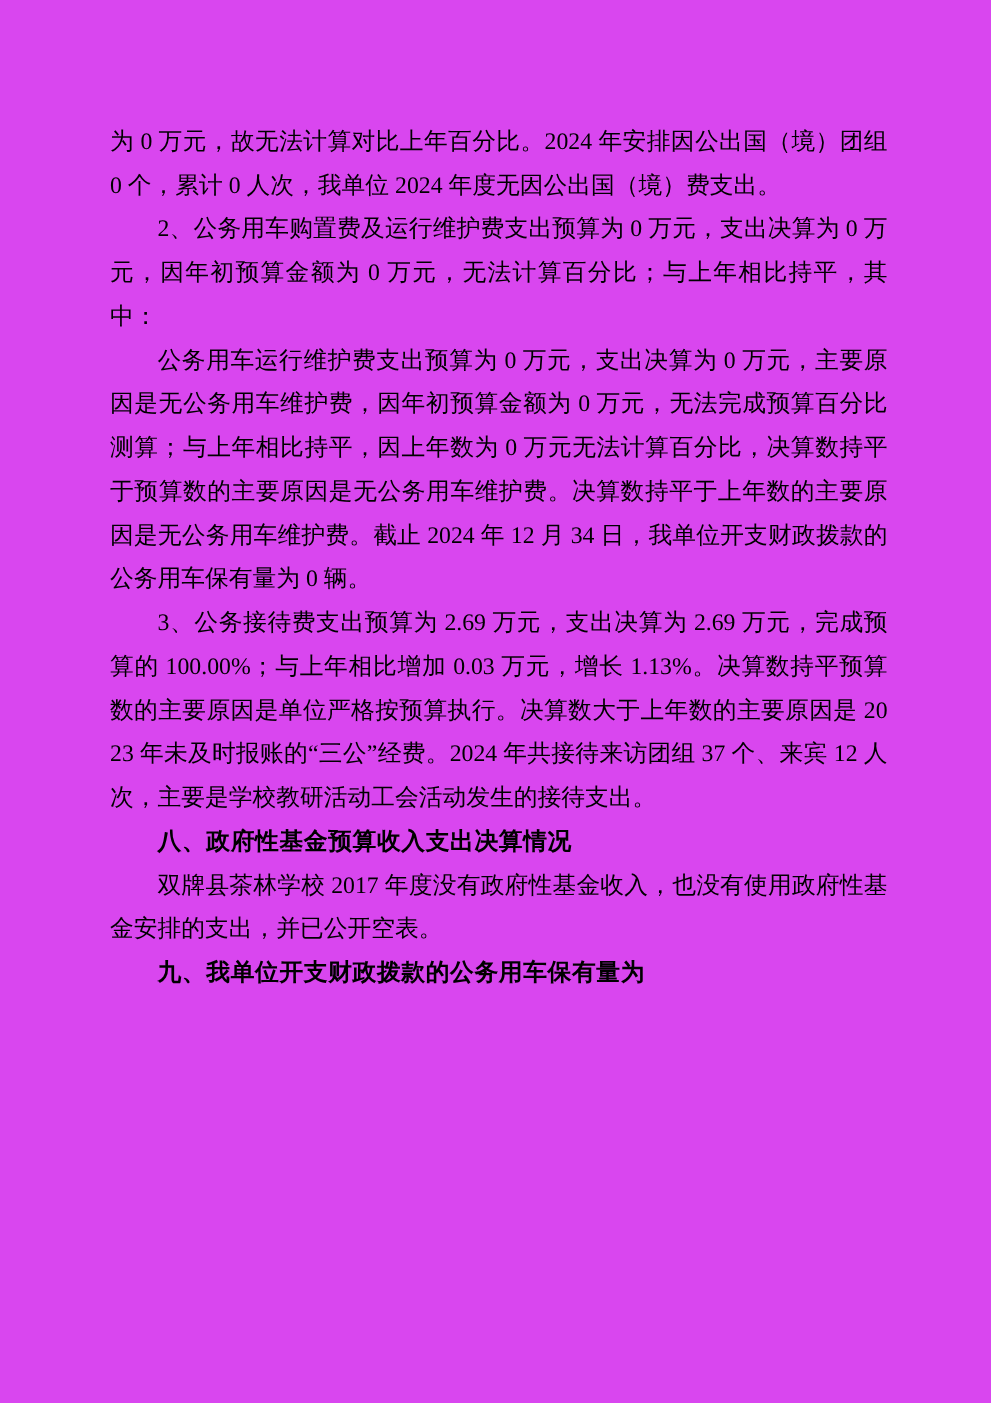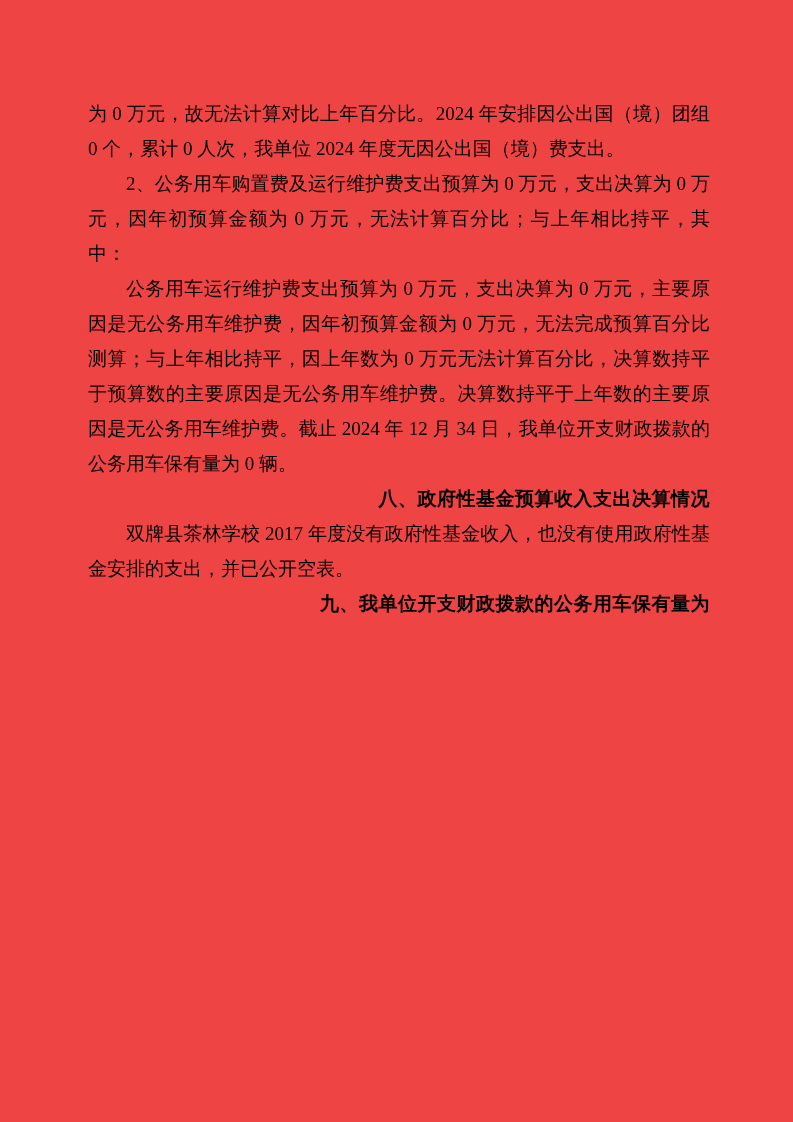--- a/index.html
+++ b/index.html
@@ -4,21 +4,21 @@
 <style>
   html, body {
     margin: 0;
     padding: 0;
     background: #ffffff;
   }
   .page {
     position: relative;
     width: 793px;
     height: 1122px;
-    background: #ef4444;
+    background: #d946ef;
     overflow: hidden;
   }
   .content {
     position: absolute;
     left: 88px;
     top: 96px;
     width: 622px;
   }
   .content p {
     margin: 0;
@@ -34,29 +34,30 @@
   .content p.continuation {
     text-indent: 0;
   }
   .content p.body {
     text-indent: 2em;
   }
   .content p.heading {
     text-indent: 2em;
     font-weight: bold;
     font-family: "Liberation Sans", "DejaVu Sans", sans-serif;
-    text-align: right;
+    text-align: left;
     letter-spacing: 0.5px;
   }
 </style>
 </head>
 <body>
 
 <div class="page">
   <div class="content" id="document-content">
       <p class="continuation">为 0 万元，故无法计算对比上年百分比。2024 年安排因公出国（境）团组 0 个，累计 0 人次，我单位 2024 年度无因公出国（境）费支出。</p>
       <p class="body">2、公务用车购置费及运行维护费支出预算为 0 万元，支出决算为 0 万元，因年初预算金额为 0 万元，无法计算百分比；与上年相比持平，其中：</p>
       <p class="body">公务用车运行维护费支出预算为 0 万元，支出决算为 0 万元，主要原因是无公务用车维护费，因年初预算金额为 0 万元，无法完成预算百分比测算；与上年相比持平，因上年数为 0 万元无法计算百分比，决算数持平于预算数的主要原因是无公务用车维护费。决算数持平于上年数的主要原因是无公务用车维护费。截止 2024 年 12 月 34 日，我单位开支财政拨款的公务用车保有量为 0 辆。</p>
+      <p class="body">3、公务接待费支出预算为 2.69 万元，支出决算为 2.69 万元，完成预算的 100.00%；与上年相比增加 0.03 万元，增长 1.13%。决算数持平预算数的主要原因是单位严格按预算执行。决算数大于上年数的主要原因是 2023 年未及时报账的“三公”经费。2024 年共接待来访团组 37 个、来宾 12 人次，主要是学校教研活动工会活动发生的接待支出。</p>
       <p class="heading">八、政府性基金预算收入支出决算情况</p>
       <p class="body">双牌县茶林学校 2017 年度没有政府性基金收入，也没有使用政府性基金安排的支出，并已公开空表。</p>
       <p class="heading">九、我单位开支财政拨款的公务用车保有量为</p>
     </div>
 </div>
 
 </body></html>

